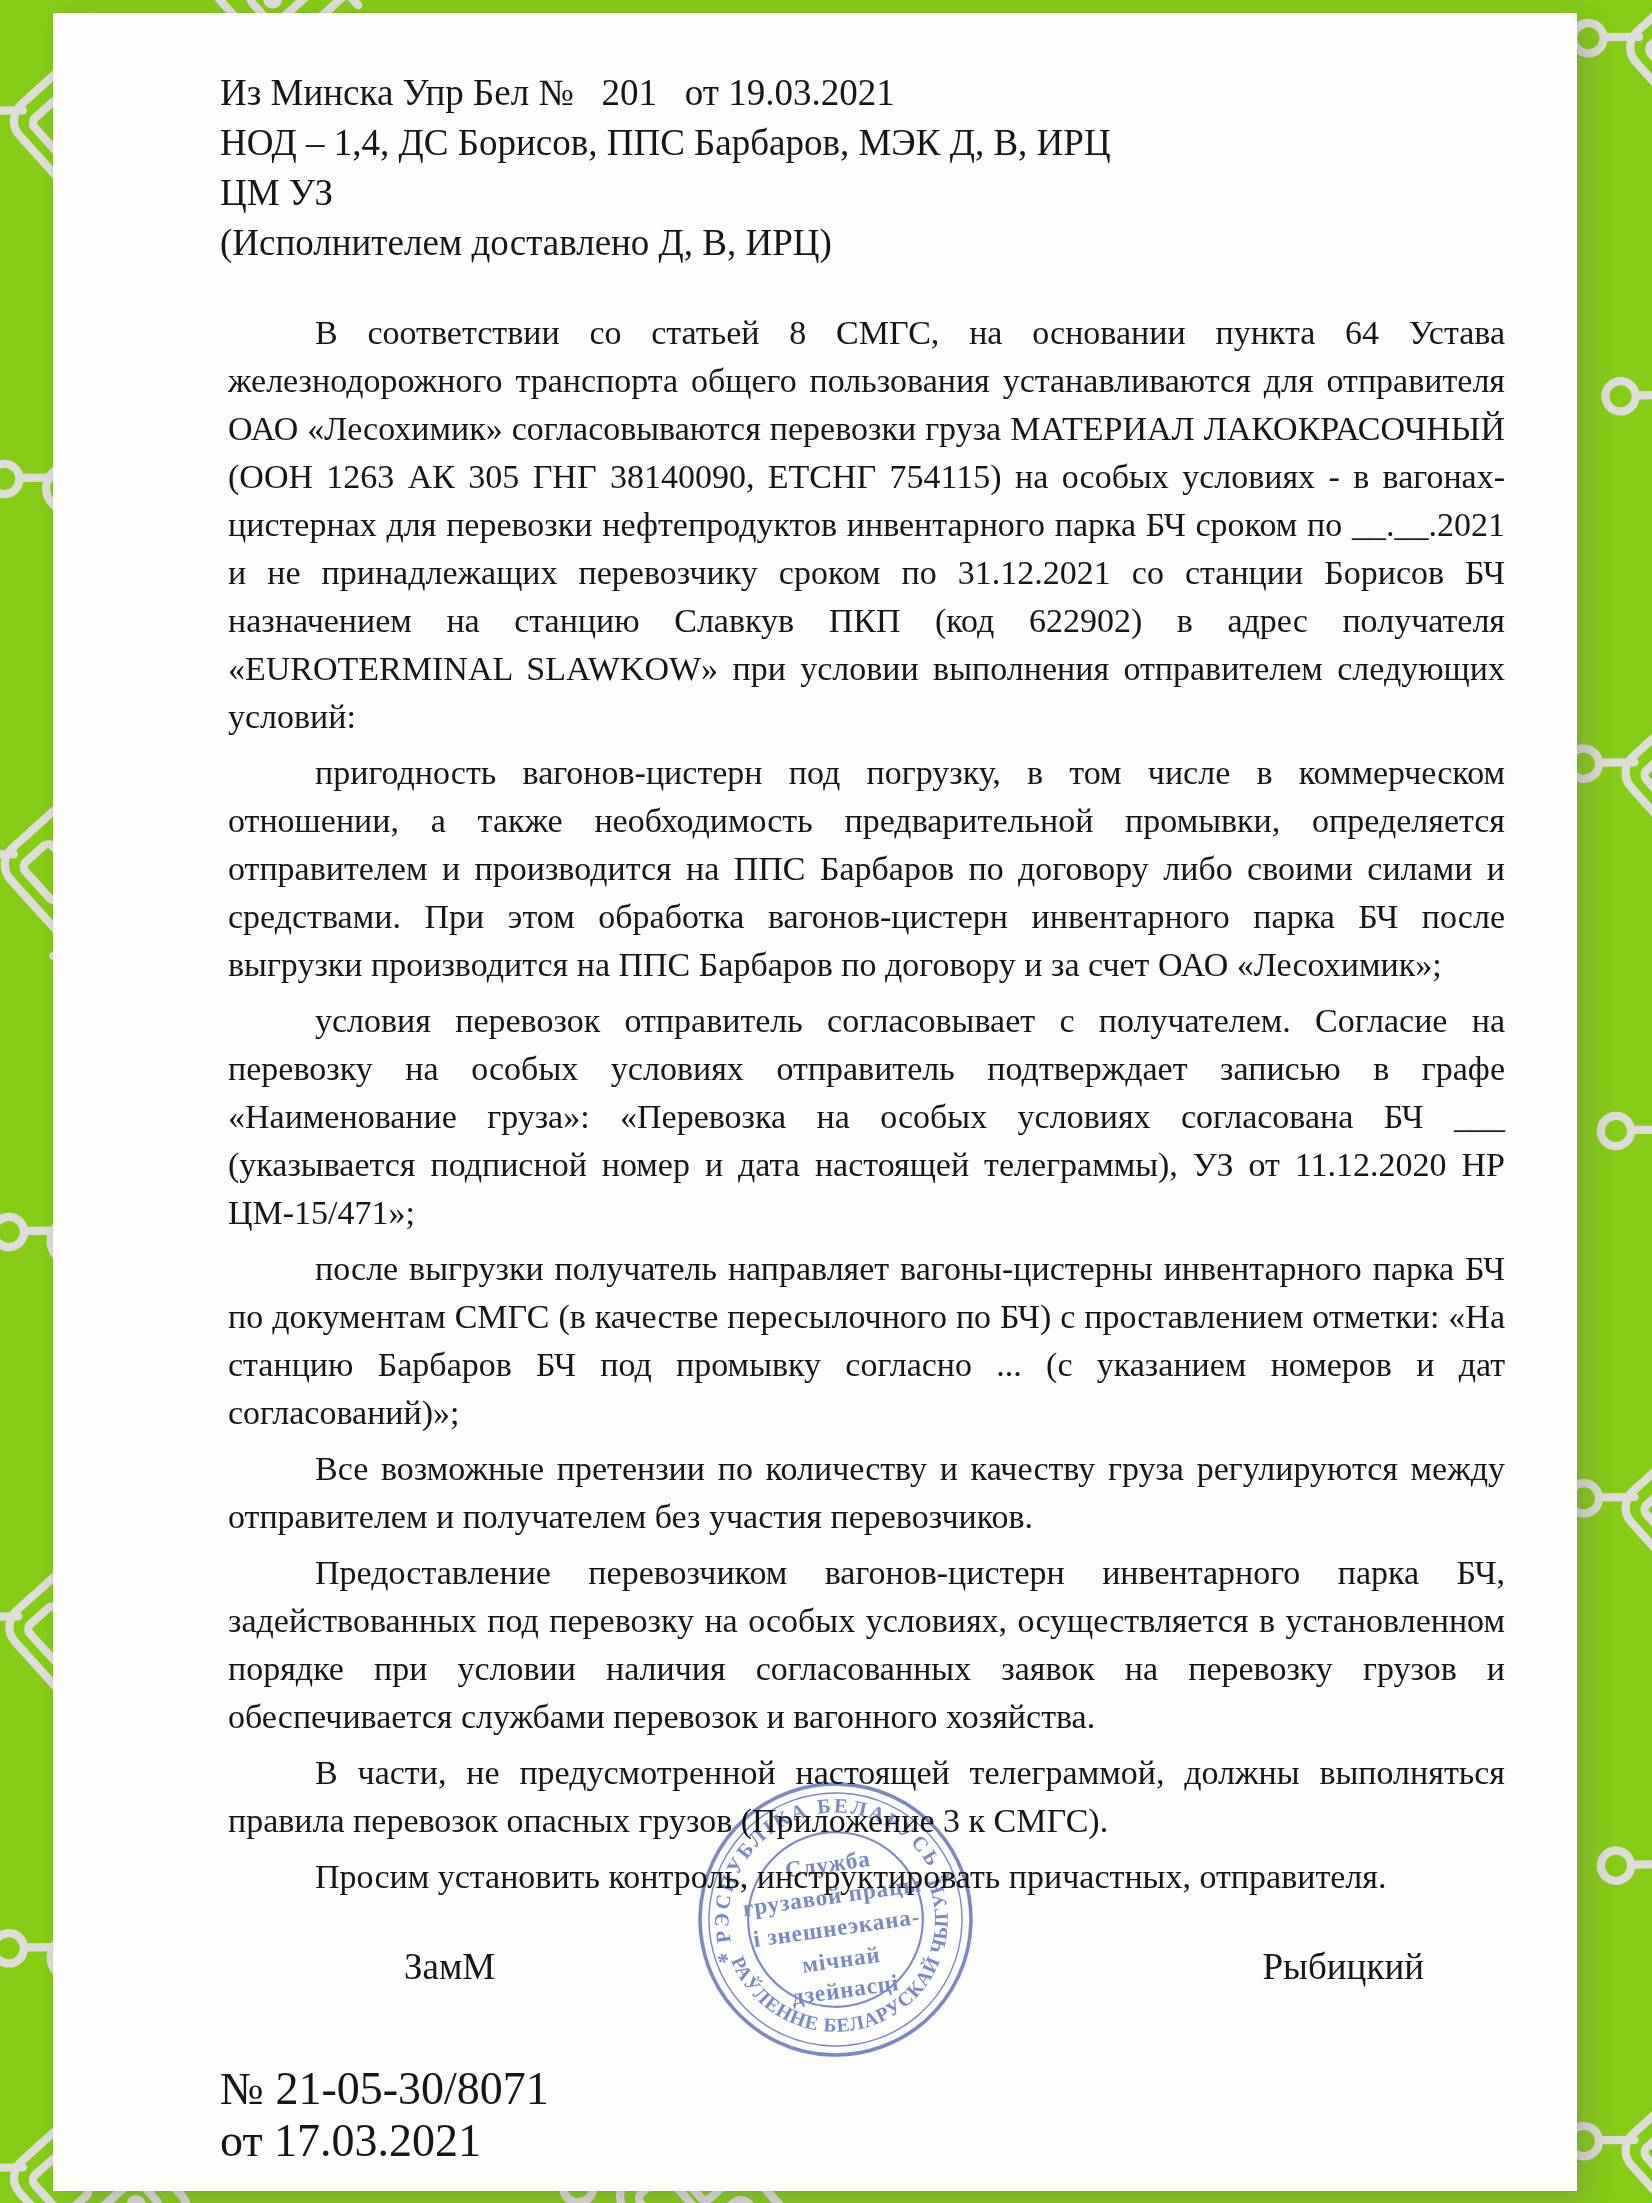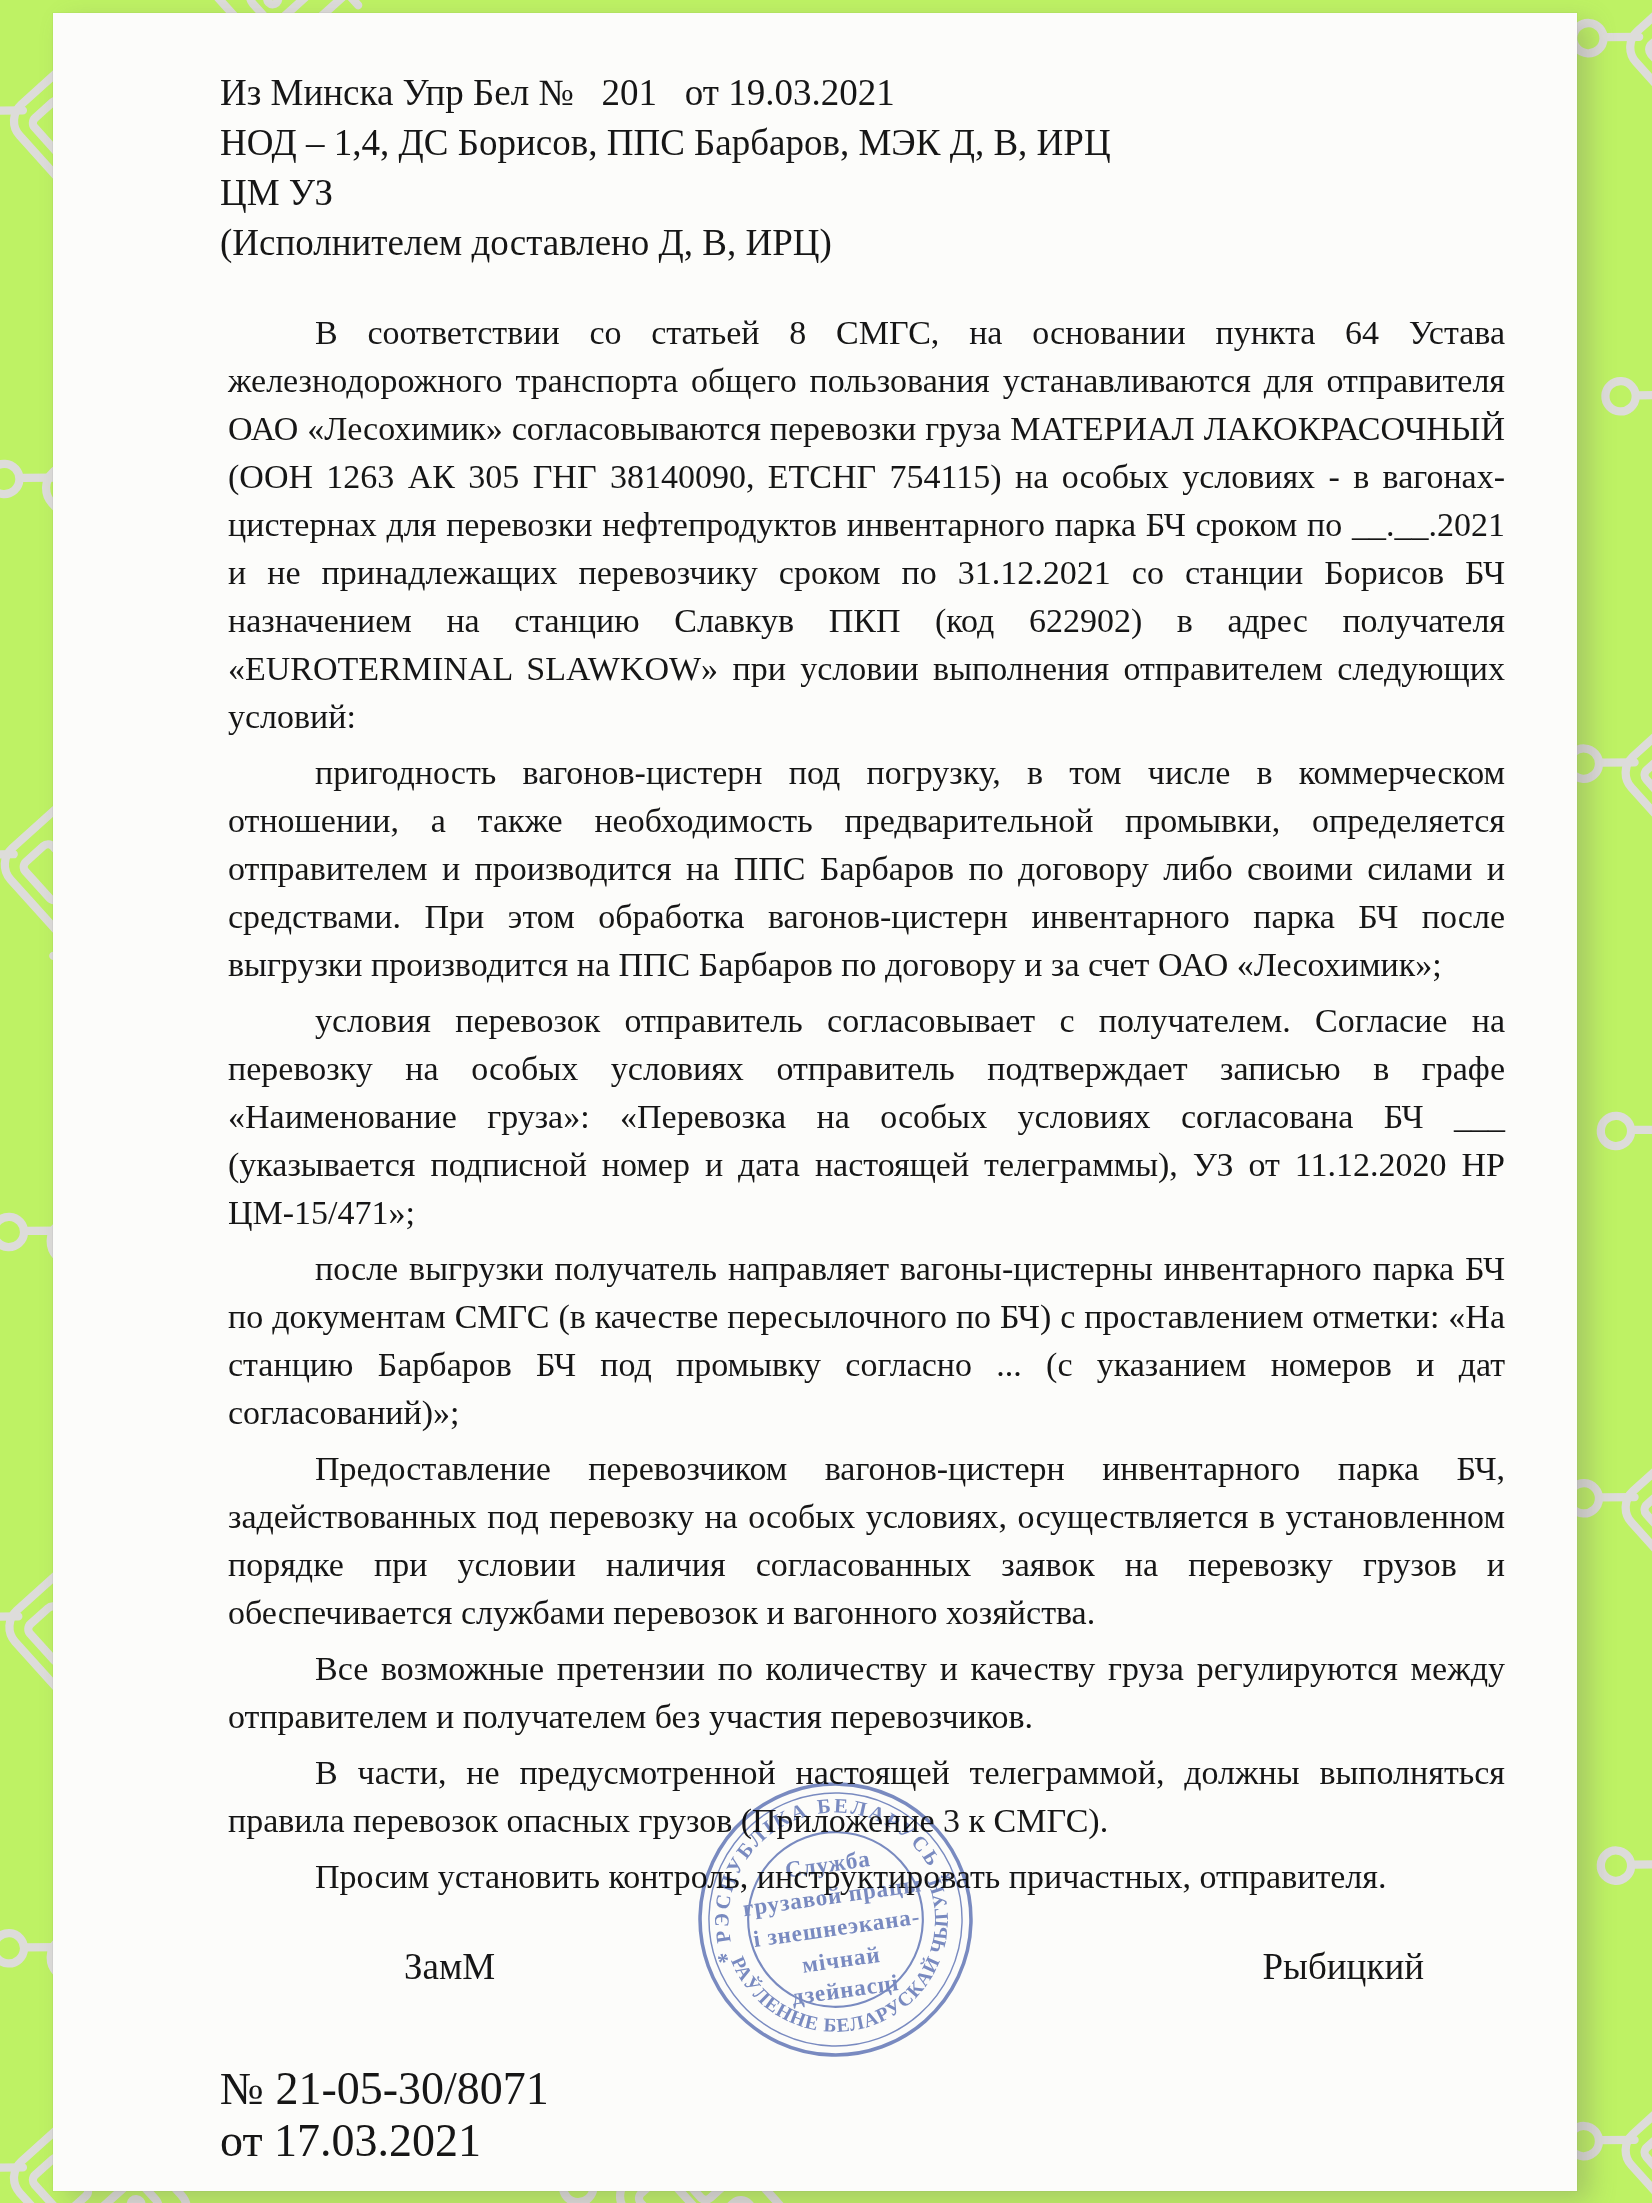--- a/index.html
+++ b/index.html
@@ -1,17 +1,17 @@
 <!DOCTYPE html>
 <html style="font-size:14.7px"><head>
 <meta charset="utf-8">
 <style>
   html,body{margin:0;padding:0;}
   body{width:1653px;height:2204px;font-family:"Liberation Serif","DejaVu Serif",serif;}
-  .canvas{position:relative;width:1653px;height:2204px;overflow:hidden;background:#bef264;}
+  .canvas{position:relative;width:1653px;height:2204px;overflow:hidden;background:#84cc16;}
   .pattern{position:absolute;left:0;top:0;width:1653px;height:2204px;z-index:0;}
 
   .page{
     position:absolute;left:53px;top:13px;width:1524px;height:2178px;z-index:1;
     background:#fcfcfa;
     box-shadow:13px 9.2px 24px rgba(110,105,100,.30), 0 0 0 0.9px rgba(0,0,0,.03);
     box-sizing:border-box;
     padding:55px 64px 0 167px;
     color:#161616;
   }
@@ -96,22 +96,22 @@
       <div class="hline">(Исполнителем доставлено Д, В, ИРЦ)</div>
     </div>
 
     <div class="spacer"></div>
 
     <div class="body-text">
       <p>В соответствии со статьей 8 СМГС, на основании пункта 64 Устава железнодорожного транспорта общего пользования устанавливаются для отправителя ОАО «Лесохимик» согласовываются перевозки груза МАТЕРИАЛ ЛАКОКРАСОЧНЫЙ (ООН 1263 АК 305 ГНГ 38140090, ЕТСНГ 754115) на особых условиях - в вагонах-цистернах для перевозки нефтепродуктов инвентарного парка БЧ сроком по __.__.2021 и не принадлежащих перевозчику сроком по 31.12.2021 со станции Борисов БЧ назначением на станцию Славкув ПКП (код 622902) в адрес получателя «EUROTERMINAL SLAWKOW» при условии выполнения отправителем следующих условий:</p>
       <p>пригодность вагонов-цистерн под погрузку, в том числе в коммерческом отношении, а также необходимость предварительной промывки, определяется отправителем и производится на ППС Барбаров по договору либо своими силами и средствами. При этом обработка вагонов-цистерн инвентарного парка БЧ после выгрузки производится на ППС Барбаров по договору и за счет ОАО «Лесохимик»;</p>
       <p>условия перевозок отправитель согласовывает с получателем. Согласие на перевозку на особых условиях отправитель подтверждает записью в графе «Наименование груза»: «Перевозка на особых условиях согласована БЧ ___ (указывается подписной номер и дата настоящей телеграммы), УЗ от 11.12.2020 НР ЦМ-15/471»;</p>
       <p>после выгрузки получатель направляет вагоны-цистерны инвентарного парка БЧ по документам СМГС (в качестве пересылочного по БЧ) с проставлением отметки: «На станцию Барбаров БЧ под промывку согласно ... (с указанием номеров и дат согласований)»;</p>
+      <p>Все возможные претензии по количеству и качеству груза регулируются между отправителем и получателем без участия перевозчиков.</p>
       <p>Предоставление перевозчиком вагонов-цистерн инвентарного парка БЧ, задействованных под перевозку на особых условиях, осуществляется в установленном порядке при условии наличия согласованных заявок на перевозку грузов и обеспечивается службами перевозок и вагонного хозяйства.</p>
-      <p>Все возможные претензии по количеству и качеству груза регулируются между отправителем и получателем без участия перевозчиков.</p>
       <p>В части, не предусмотренной настоящей телеграммой, должны выполняться правила перевозок опасных грузов (Приложение 3 к СМГС).</p>
       <p>Просим установить контроль, инструктировать причастных, отправителя.</p>
     </div>
 
     <div class="sig-row">
       <span class="sig-left">ЗамМ</span>
       <span class="sig-right">Рыбицкий</span>
     </div>
 
     <div class="footer">

